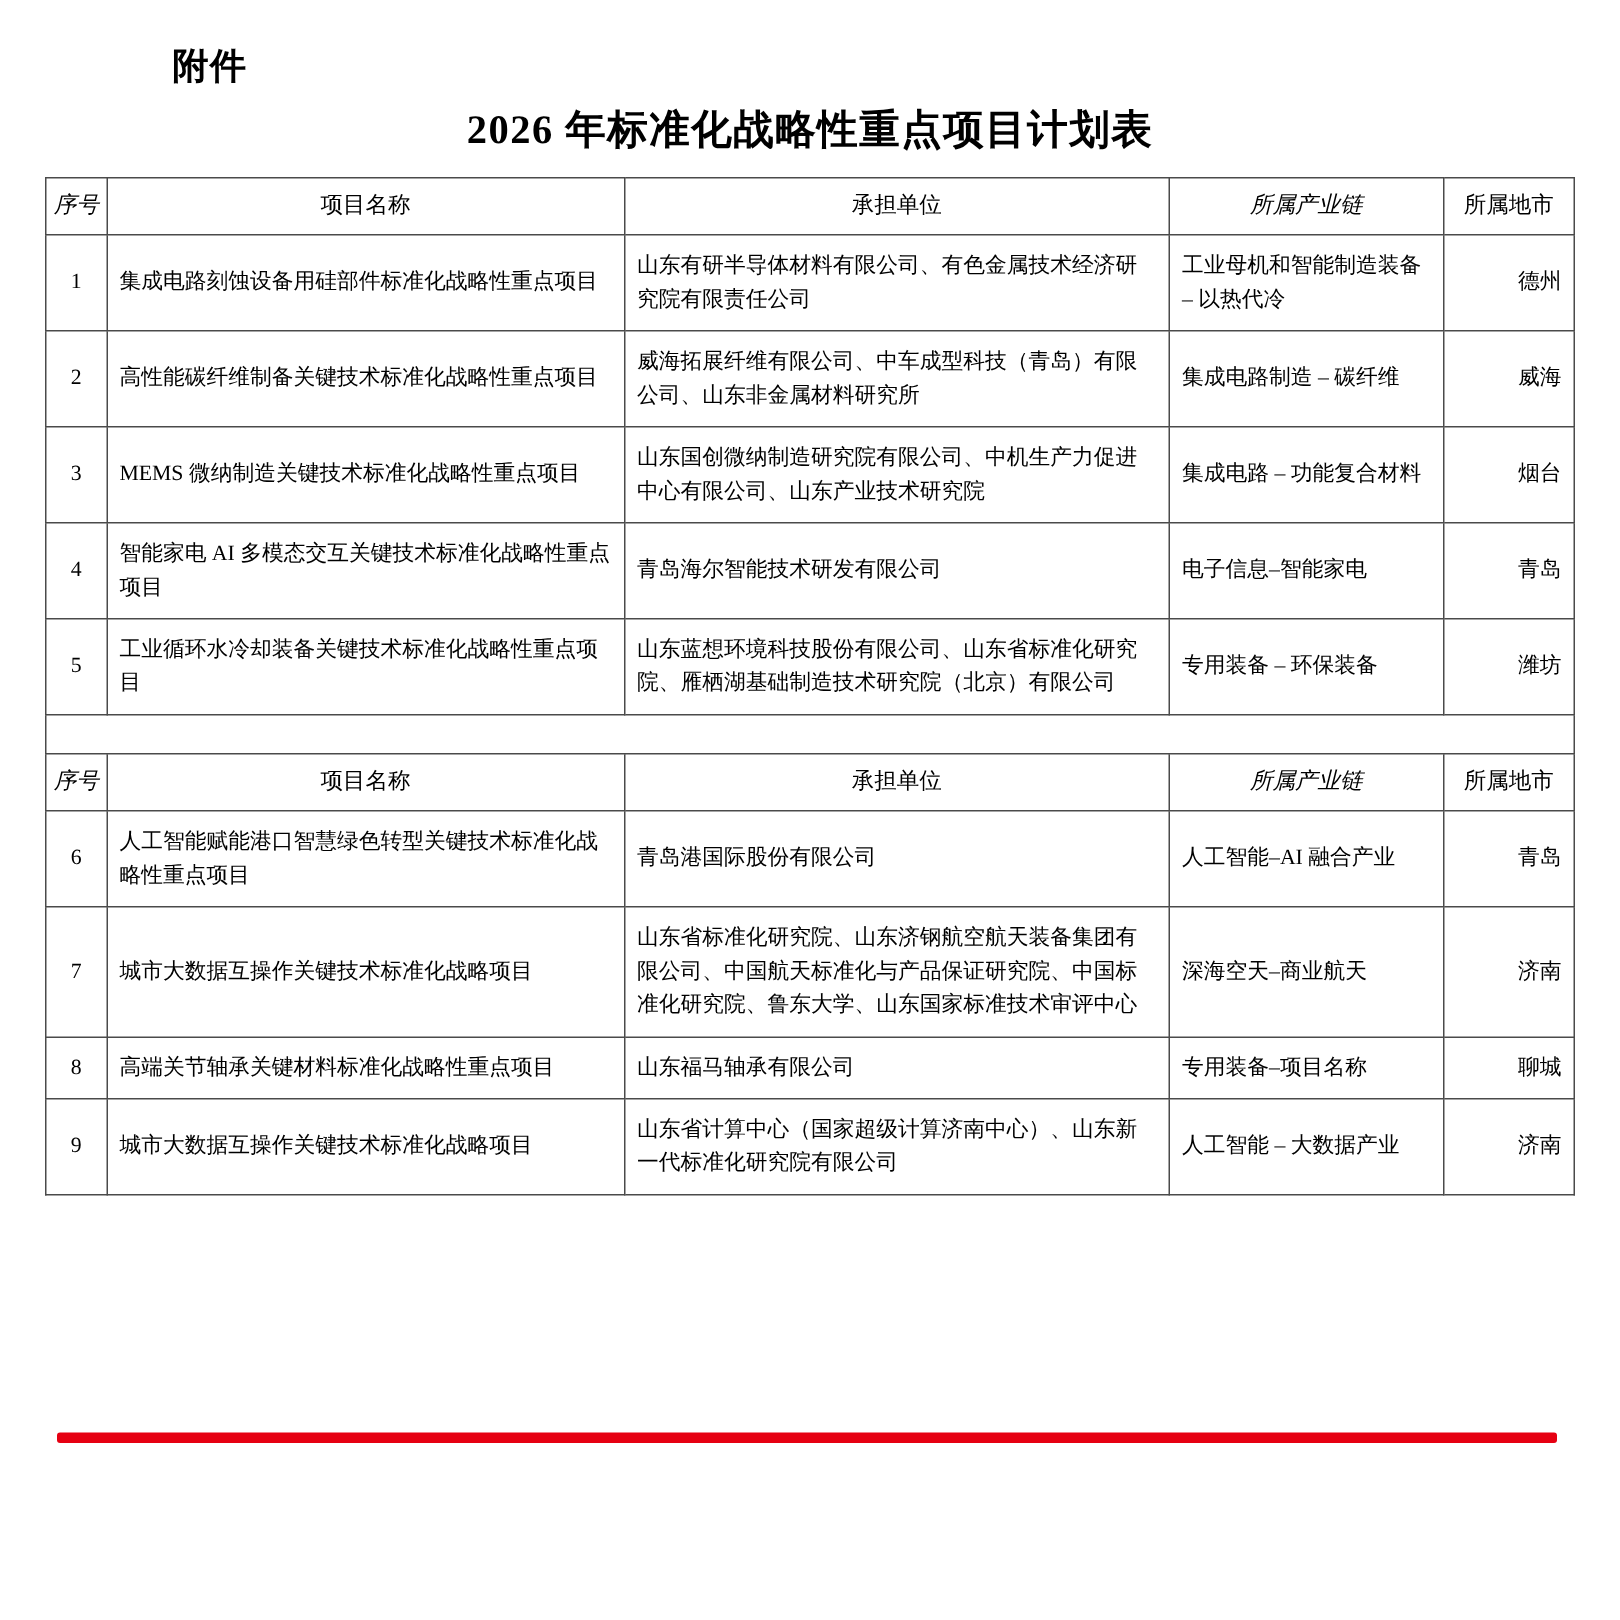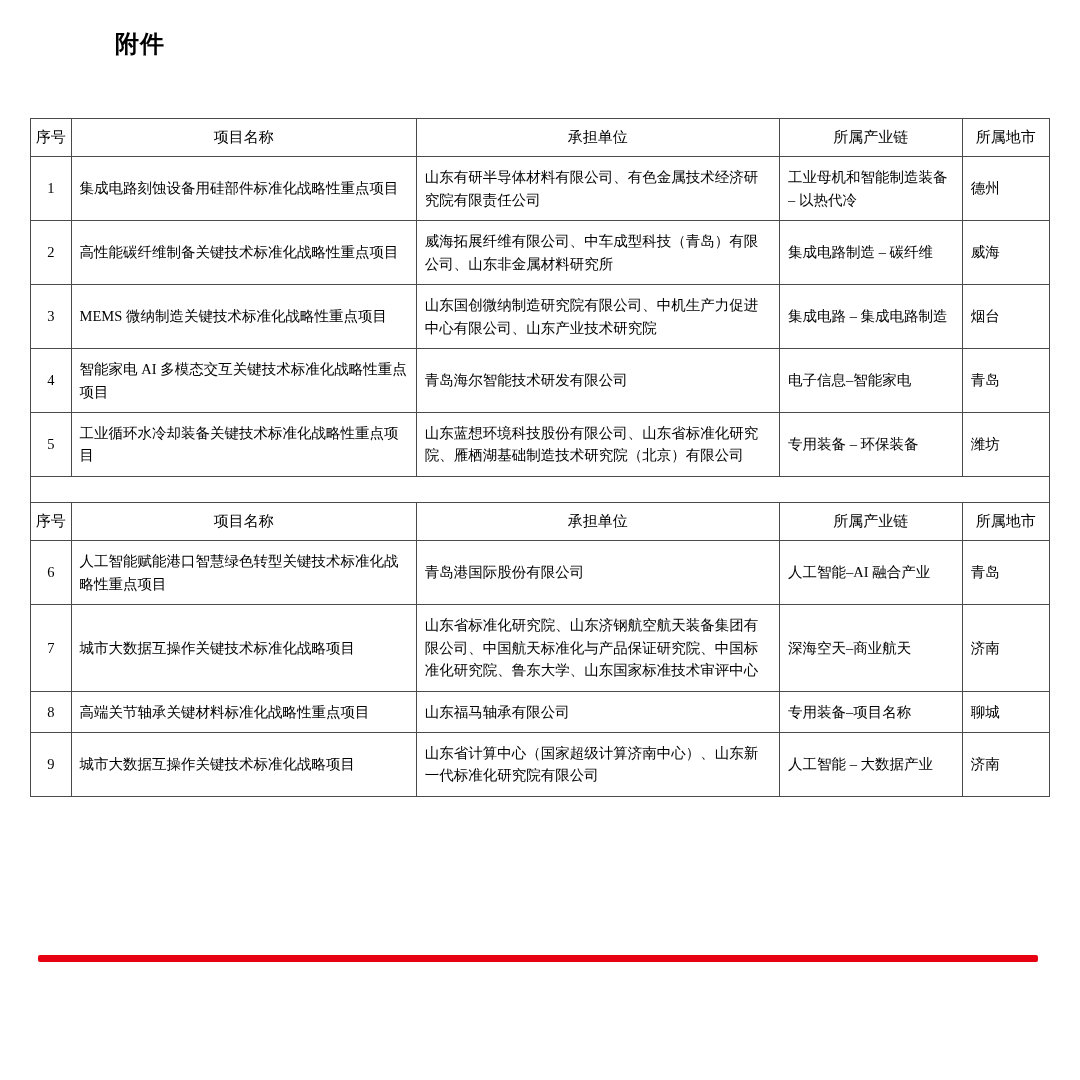--- a/index.html
+++ b/index.html
@@ -60,27 +60,27 @@
     vertical-align: middle;
     font-family: "Liberation Serif", "DejaVu Serif", serif;
     word-break: break-all;
   }
   table.plan th {
     text-align: center;
     font-weight: normal;
     font-size: 15px;
     padding: 7px 4px;
   }
-  .col-no    { width: 40px;  text-align: center; }
+  .col-no    { width: 40px;  text-align: center; font-style: italic; }
   .col-name  { width: 340px; }
   .col-unit  { width: 358px; }
-  .col-chain { width: 180px; }
+  .col-chain { width: 180px; font-style: italic; }
   .col-city  { width: 86px;  text-align: center; }
   td.c-no    { text-align: center; }
-  td.c-city  { text-align: left; }
+  td.c-city  { text-align: right; }
   .spacer-row td {
     border: none;
     height: 7px;
     padding: 0;
   }
   .red-bar {
     position: absolute;
     left: 38px;
     top: 955px;
     width: 1000px;
@@ -89,20 +89,21 @@
     border-radius: 2px;
   }
 </style>
 </head>
 <body>
 
 <div class="page">
 
   <div class="attach-label">附件</div>
 
+  <div class="doc-title">2026 年标准化战略性重点项目计划表</div>
 
   <div class="table-wrap">
     <table class="plan">
       <colgroup>
         <col class="col-no">
         <col class="col-name">
         <col class="col-unit">
         <col class="col-chain">
         <col class="col-city">
       </colgroup>
@@ -128,21 +129,21 @@
           <td>高性能碳纤维制备关键技术标准化战略性重点项目</td>
           <td>威海拓展纤维有限公司、中车成型科技（青岛）有限公司、山东非金属材料研究所</td>
           <td>集成电路制造 – 碳纤维</td>
           <td class="c-city">威海</td>
         </tr>
 
         <tr>
           <td class="c-no">3</td>
           <td>MEMS 微纳制造关键技术标准化战略性重点项目</td>
           <td>山东国创微纳制造研究院有限公司、中机生产力促进中心有限公司、山东产业技术研究院</td>
-          <td>集成电路 – 集成电路制造</td>
+          <td>集成电路 – 功能复合材料</td>
           <td class="c-city">烟台</td>
         </tr>
 
         <tr>
           <td class="c-no">4</td>
           <td>智能家电 AI 多模态交互关键技术标准化战略性重点项目</td>
           <td>青岛海尔智能技术研发有限公司</td>
           <td>电子信息–智能家电</td>
           <td class="c-city">青岛</td>
         </tr>

